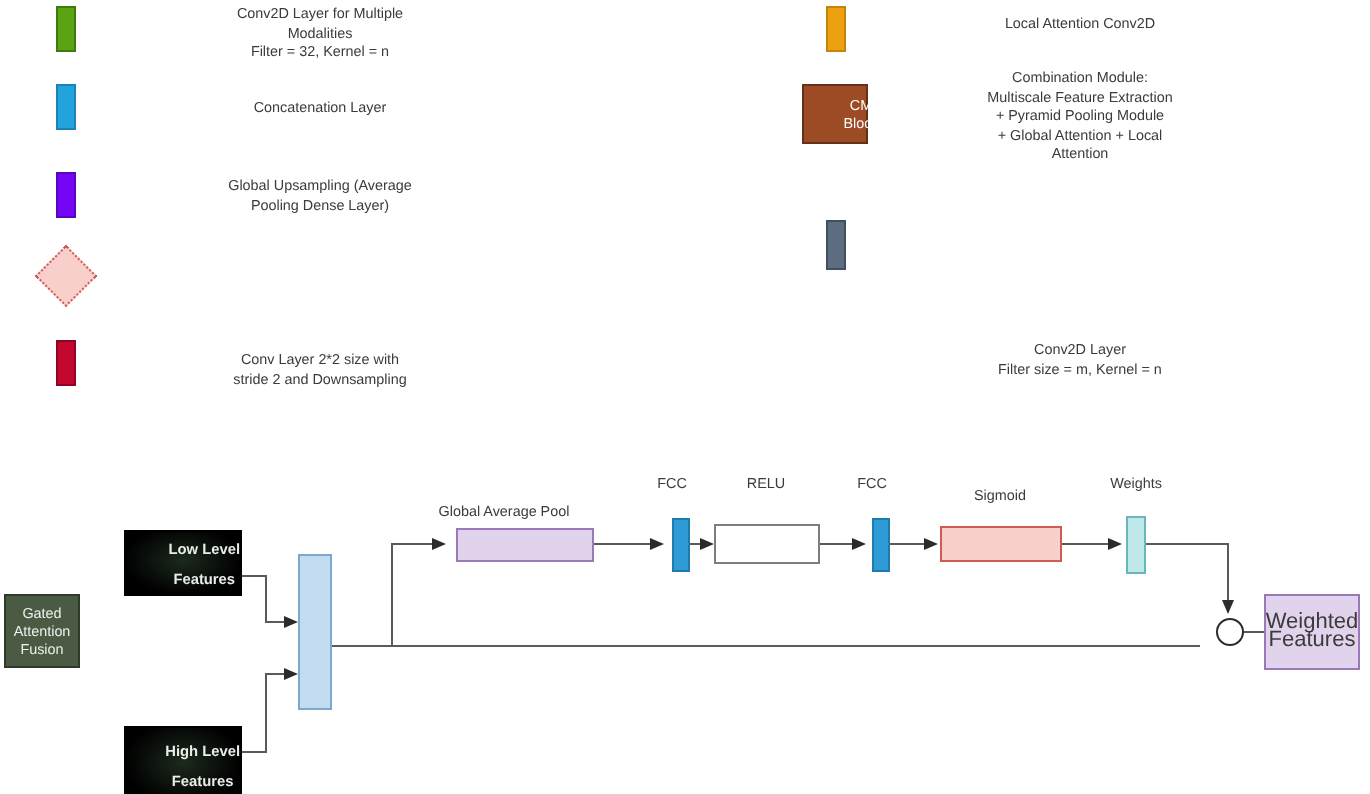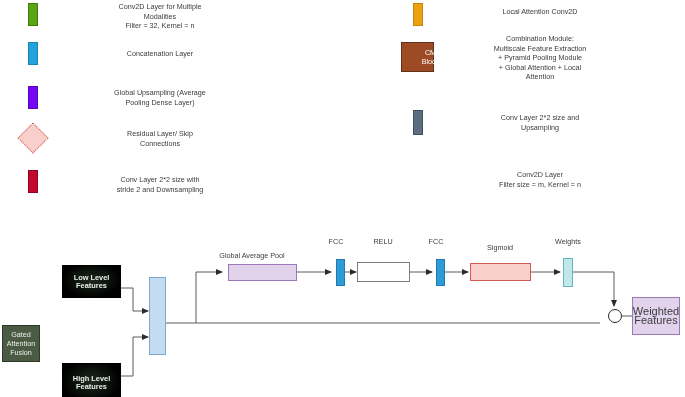--- a/index.html
+++ b/index.html
@@ -70,25 +70,25 @@
     white-space: pre-line;
   }
 
   .dark-box {
     position: absolute;
     box-sizing: border-box;
     background: radial-gradient(ellipse at 50% 45%, #1d2a1d 0%, #000000 72%);
     border: 1px solid #000000;
     display: flex;
     align-items: center;
-    justify-content: center;
+    justify-content: flex-end;
     text-align: center;
     color: #e8ede8;
     font-size: 7.4px;
-    line-height: 8px;
+    line-height: 15px;
     white-space: pre-line;
     font-weight: bold;
   }
 
   .olive-box {
     position: absolute;
     box-sizing: border-box;
     background: #4a5a43;
     border: 1px solid #2f3a2b;
     display: flex;
@@ -146,43 +146,39 @@
 Filter = 32, Kernel = n</div>
 
   <div class="swatch-bar" style="left: 28px; top: 42px; width: 10px; height: 23px; background: rgb(35, 163, 221); border: 1px solid rgb(27, 132, 180);"></div>
   <div class="legend-text" style="left:60px; top:49px; width:200px;">Concatenation Layer</div>
 
   <div class="swatch-bar" style="left: 28px; top: 86px; width: 10px; height: 23px; background: rgb(116, 6, 245); border: 1px solid rgb(90, 4, 189);"></div>
   <div class="legend-text" style="left:60px; top:88px; width:200px;">Global Upsampling (Average
 Pooling Dense Layer)</div>
 
   <div class="diamond" style="left: 22px; top: 127px; width: 22px; height: 22px; background: rgb(248, 207, 203); border: 1px dotted rgb(208, 90, 84);"></div>
-  <div class="legend-text" style="left:60px; top:129px; width:200px;">Residual Layer/ Skip
-Connections</div>
 
   <div class="swatch-bar" style="left: 28px; top: 170px; width: 10px; height: 23px; background: rgb(195, 7, 47); border: 1px solid rgb(141, 5, 34);"></div>
   <div class="legend-text" style="left:60px; top:175px; width:200px;">Conv Layer 2*2 size with
 stride 2 and Downsampling</div>
 
   <div class="swatch-bar" style="left: 413px; top: 3px; width: 10px; height: 23px; background: rgb(237, 161, 17); border: 1px solid rgb(200, 133, 11);"></div>
   <div class="legend-text" style="left:440px; top:7px; width:200px;">Local Attention Conv2D</div>
 
   <div class="blockbox" style="left: 401px; top: 42px; width: 33px; height: 30px; background: rgb(156, 75, 36); border: 1px solid rgb(99, 48, 26);">
     <span>CM
 Block</span>
   </div>
   <div class="legend-text" style="left:440px; top:34px; width:200px;">Combination Module:
 Multiscale Feature Extraction
 + Pyramid Pooling Module
 + Global Attention + Local
 Attention</div>
 
   <div class="swatch-bar" style="left: 413px; top: 110px; width: 10px; height: 25px; background: rgb(92, 109, 130); border: 1px solid rgb(65, 80, 95);"></div>
-  <div class="legend-text" style="left:440px; top:113px; width:200px;">Conv Layer 2*2 size and
-Upsampling</div>
 
   <div class="legend-text" style="left:440px; top:170px; width:200px;">Conv2D Layer
 Filter size = m, Kernel = n</div>
 
   <svg class="wires" viewBox="0 0 685 397">
     <defs>
       <marker id="arrow" markerWidth="7" markerHeight="7" refX="6" refY="3" orient="auto" markerUnits="userSpaceOnUse">
         <path d="M0,0 L7,3 L0,6 z" fill="#2b2b2b"></path>
       </marker>
     </defs>
@@ -205,21 +201,21 @@
       <path d="M445,272 L468,272" marker-end="url(#arrow)"></path>
 
       <path d="M531,272 L560,272" marker-end="url(#arrow)"></path>
 
       <path d="M573,272 L614,272 L614,306" marker-end="url(#arrow)"></path>
 
       <path d="M621,316 L632,316"></path>
     </g>
   </svg>
 
-  <div class="olive-box" style="left:2px; top:297px; width:38px; height:37px;margin-top:28px;">
+  <div class="olive-box" style="left:2px; top:297px; width:38px; height:37px;">
     <span>Gated
 Attention
 Fusion</span>
   </div>
 
   <div class="dark-box" style="left:62px; top:265px; width:59px; height:33px;">
     <span>Low Level
 Features</span>
   </div>
 

